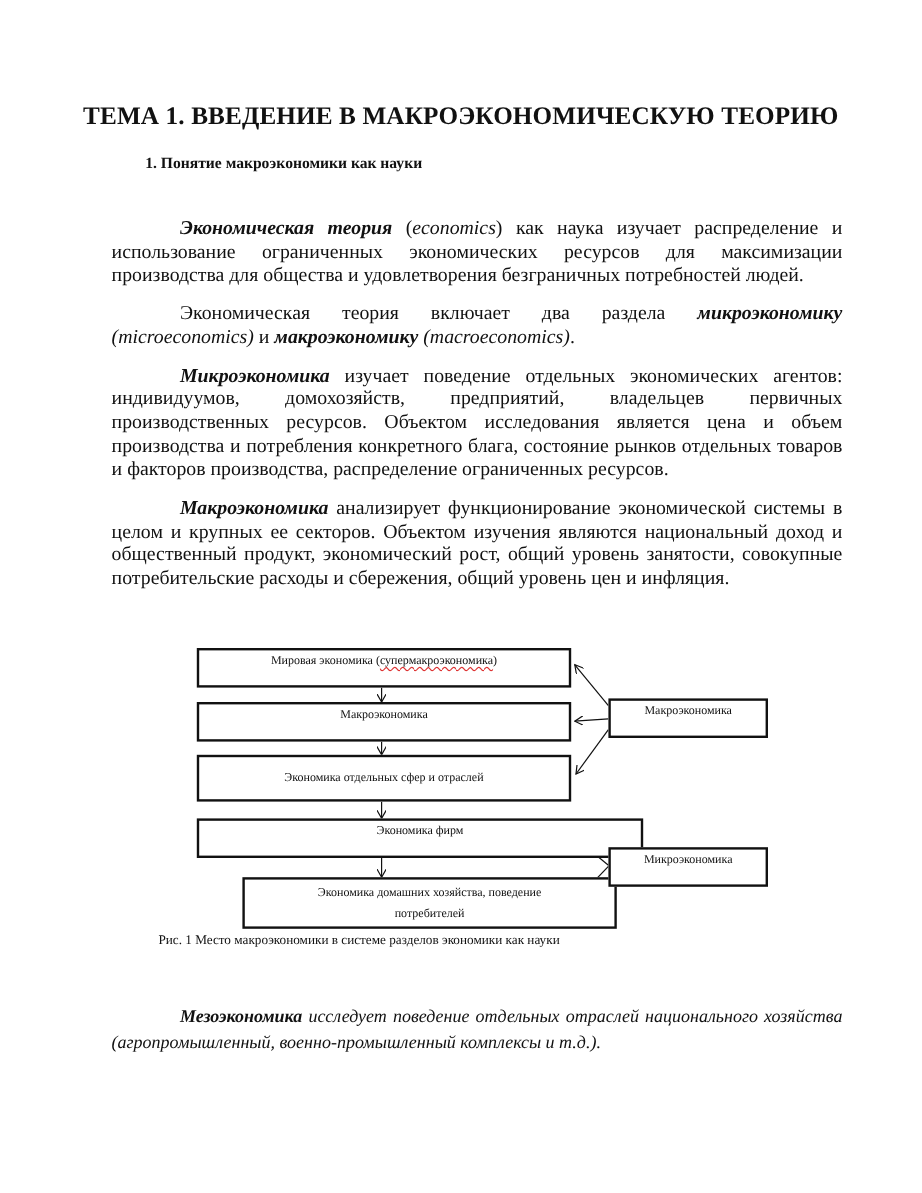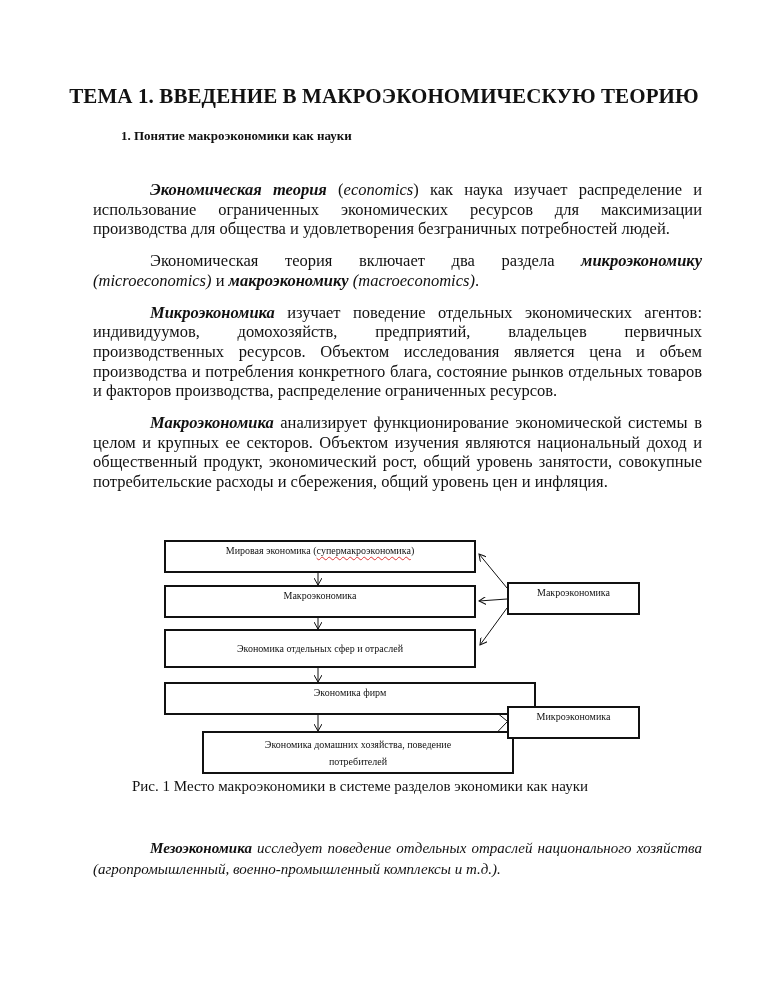--- a/index.html
+++ b/index.html
@@ -10,21 +10,21 @@
         font-weight: bold; font-size: 21px; letter-spacing: 0.1px; }
   .h2 { position: absolute; left: 121px; top: 128px; font-weight: bold; font-size: 13px; }
   .body { position: absolute; left: 81px; width: 633px; font-size: 16.5px; line-height: 19.7px; }
   .p { margin: 12px; text-align: justify; text-align-last: auto; }
   .ind { text-indent: 57px; }
   b i, i b { font-weight: bold; font-style: italic; }
   .box { position: absolute; border: 2.5px solid #111; box-sizing: border-box; background: #fff;
          display: flex; justify-content: center; text-align: center;
          font-size: 10px; line-height: 17px; }
   .spell { text-decoration: underline wavy #d33; text-decoration-thickness: 1px; text-underline-offset: 2px; }
-  .caption { position: absolute; left: 132px; top: 778px; font-size: 15px; }
+  .caption { position: absolute; left: 132px; top: 778px; font-size: 11px; }
   svg.arrows { position: absolute; left: 0; top: 0; }
   .bottom { position: absolute; left: 81px; width: 633px; top: 826px; font-size: 15px; line-height: 20.5px; }
 </style>
 </head>
 <body>
 
 <div class="page">
 
   <div class="h1">ТЕМА 1. ВВЕДЕНИЕ В МАКРОЭКОНОМИЧЕСКУЮ ТЕОРИЮ</div>
   <div class="h2">1. Понятие макроэкономики как науки</div>

